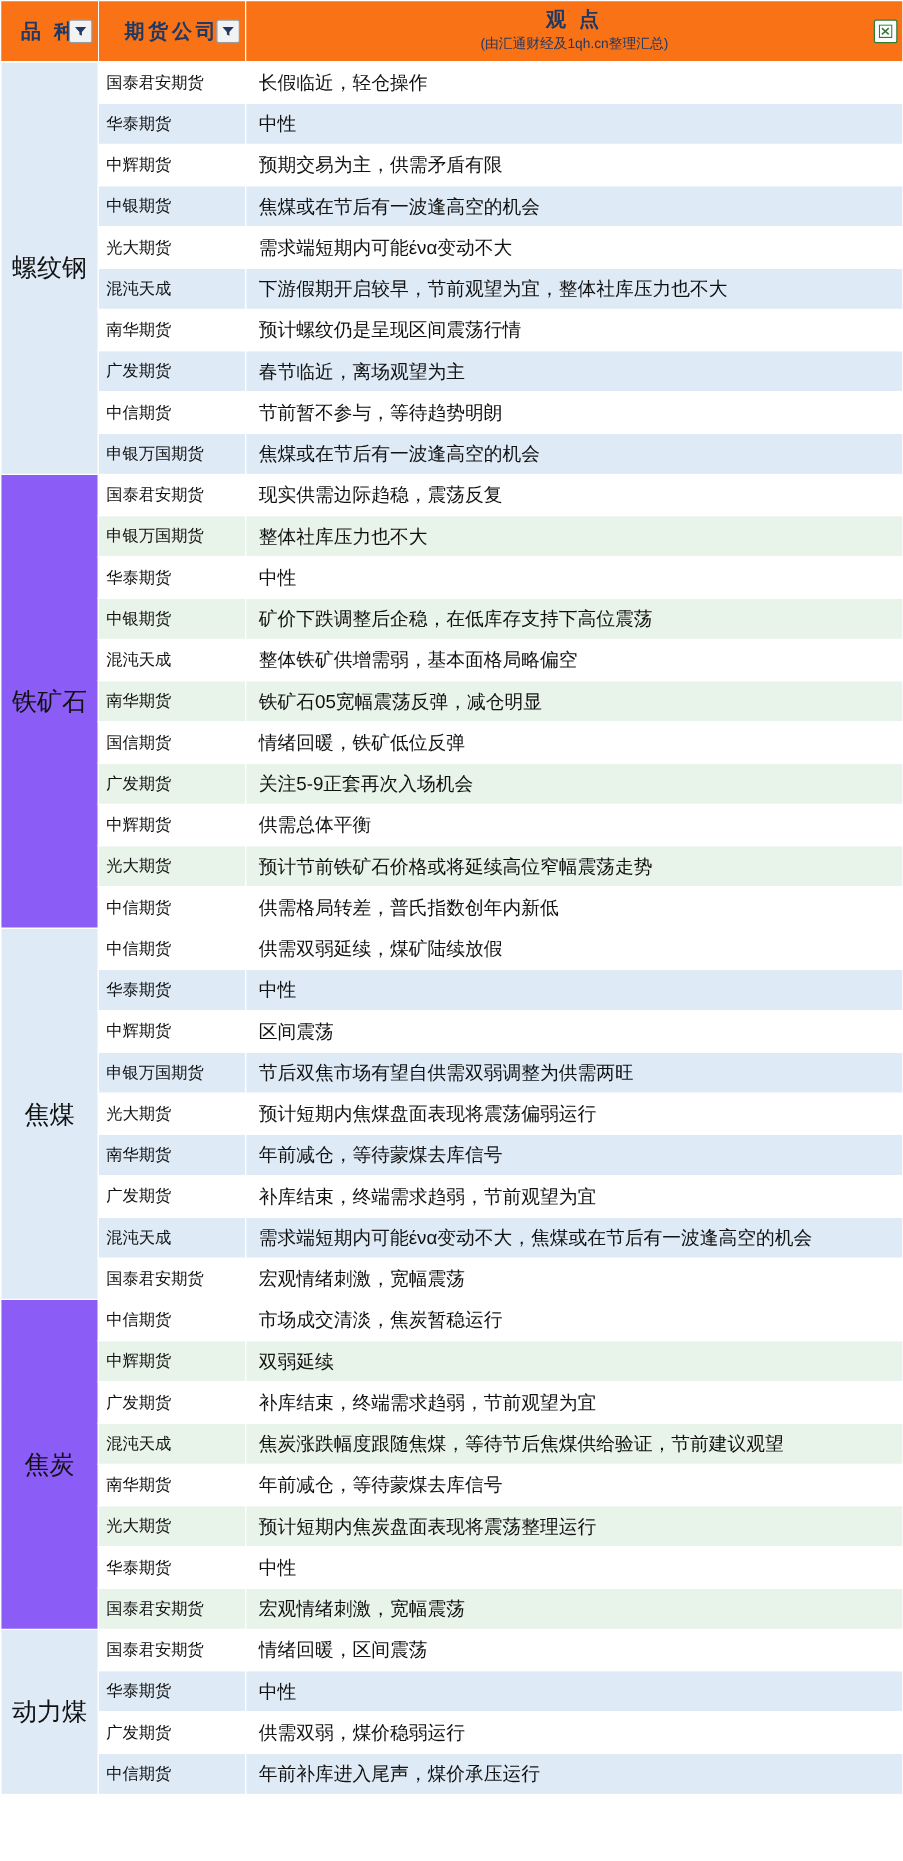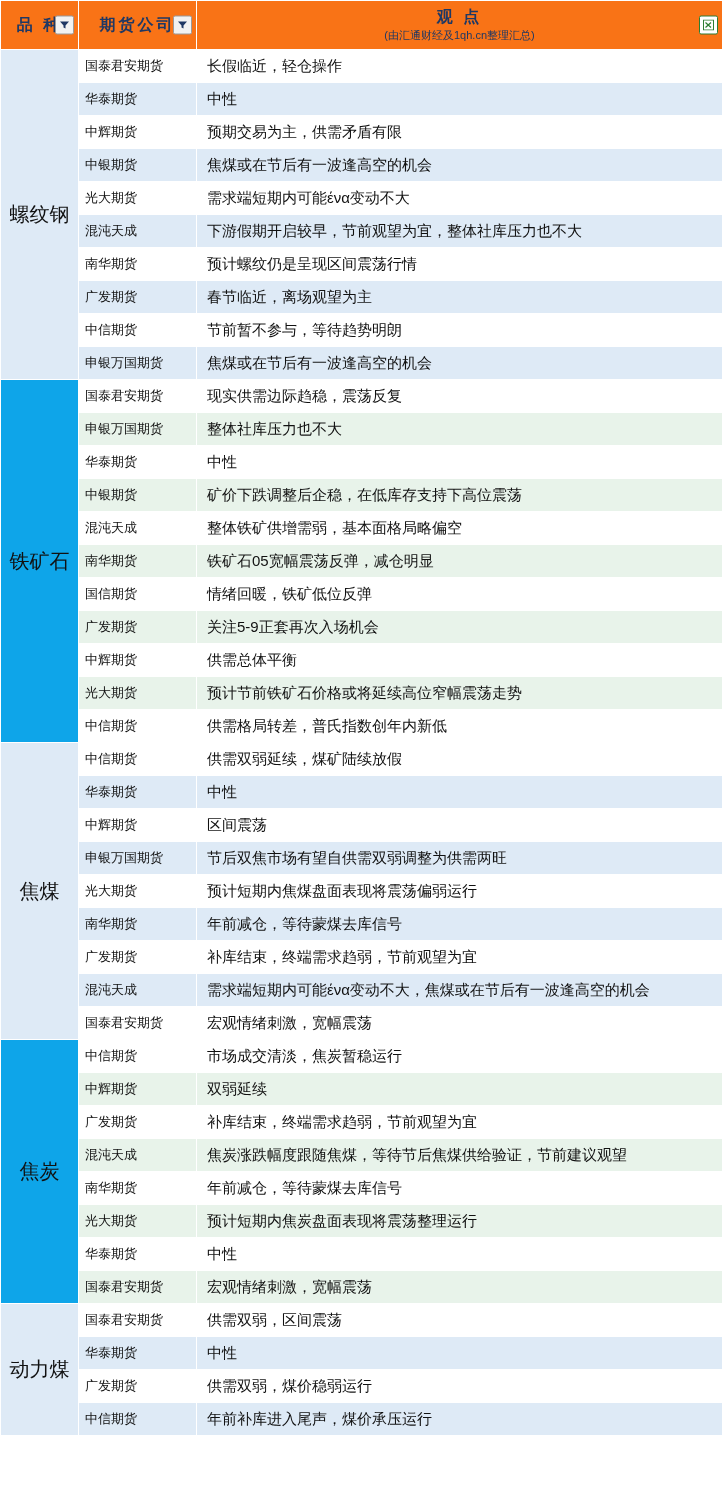--- a/index.html
+++ b/index.html
@@ -119,21 +119,21 @@
     padding-left: 6px;
   }
   td.view {
     font-size: 15px;
     padding-left: 10px;
     margin-top: 44px;
   }
 
   
   .band-a td.variety { background: #deeaf6; }
-  .band-b td.variety { background: #0ea5e9; }
+  .band-b td.variety { background: #8b5cf6; }
 
   .row-light td.company, .row-light td.view { background: #ffffff; }
   .row-tint  td.company, .row-tint  td.view { background: #deeaf6; }
   .row-tint-g td.company, .row-tint-g td.view { background: #e8f3ea; }
 </style>
 </head>
 <body>
 
 <div id="sheet">
   <table class="grid">
@@ -333,21 +333,21 @@
           <td class="company">华泰期货</td>
           <td class="view">中性</td>
         </tr>
         <tr class="band-b row-tint-g">
           <td class="company">国泰君安期货</td>
           <td class="view">宏观情绪刺激，宽幅震荡</td>
         </tr>
         <tr class="band-a row-light">
           <td class="variety" rowspan="4">动力煤</td>
           <td class="company">国泰君安期货</td>
-          <td class="view">供需双弱，区间震荡</td>
+          <td class="view">情绪回暖，区间震荡</td>
         </tr>
         <tr class="band-a row-tint">
           <td class="company">华泰期货</td>
           <td class="view">中性</td>
         </tr>
         <tr class="band-a row-light">
           <td class="company">广发期货</td>
           <td class="view">供需双弱，煤价稳弱运行</td>
         </tr>
         <tr class="band-a row-tint">

